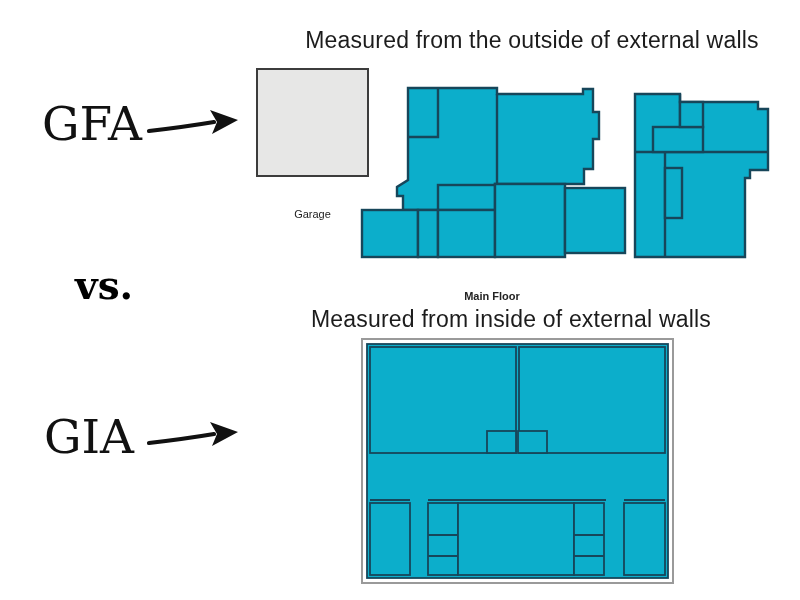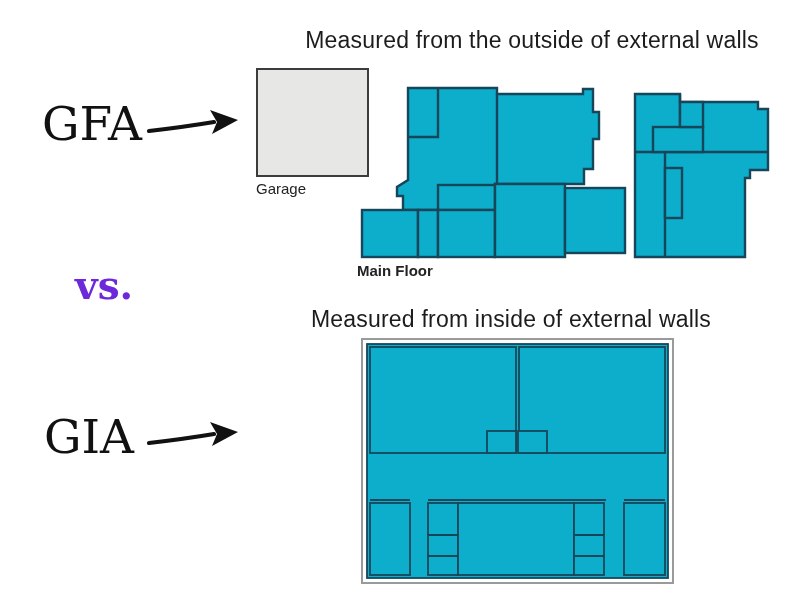--- a/index.html
+++ b/index.html
@@ -11,23 +11,23 @@
   .section-title{
     font-size:23px;letter-spacing:.2px;text-align:center;color:var(--ink);
     font-family:"Liberation Sans",sans-serif;
   }
   .big-label{
     font-family:"DejaVu Serif","Liberation Serif",serif;
     font-size:47px;font-weight:500;color:#111;line-height:1;
   }
   .vs-label{
     font-family:"DejaVu Serif","Liberation Serif",serif;
-    font-size:39px;font-weight:600;color:#6d28d9;line-height:1;
+    font-size:39px;font-weight:600;color:#000000;line-height:1;
   }
-  .plan-label{font-size:15px;color:#232323;}
+  .plan-label{font-size:11px;text-align:center;color:#232323;margin-top:28px;}
   .garage-box{
     width:113px;height:109px;background:var(--garage-fill);
     border:2px solid var(--garage-stroke);box-sizing:border-box;
   }
   svg{display:block;}
   .room{fill:var(--teal);stroke:var(--wall);stroke-width:2.4;stroke-linejoin:miter;}
   .room-thin{fill:var(--teal);stroke:var(--wall);stroke-width:1.8;}
   .wall{fill:none;stroke:var(--wall);stroke-width:2.4;}
   .wall-thin{fill:none;stroke:var(--wall);stroke-width:1.8;}
   .outer-gray{fill:none;stroke:var(--outer-gray);stroke-width:2;}

